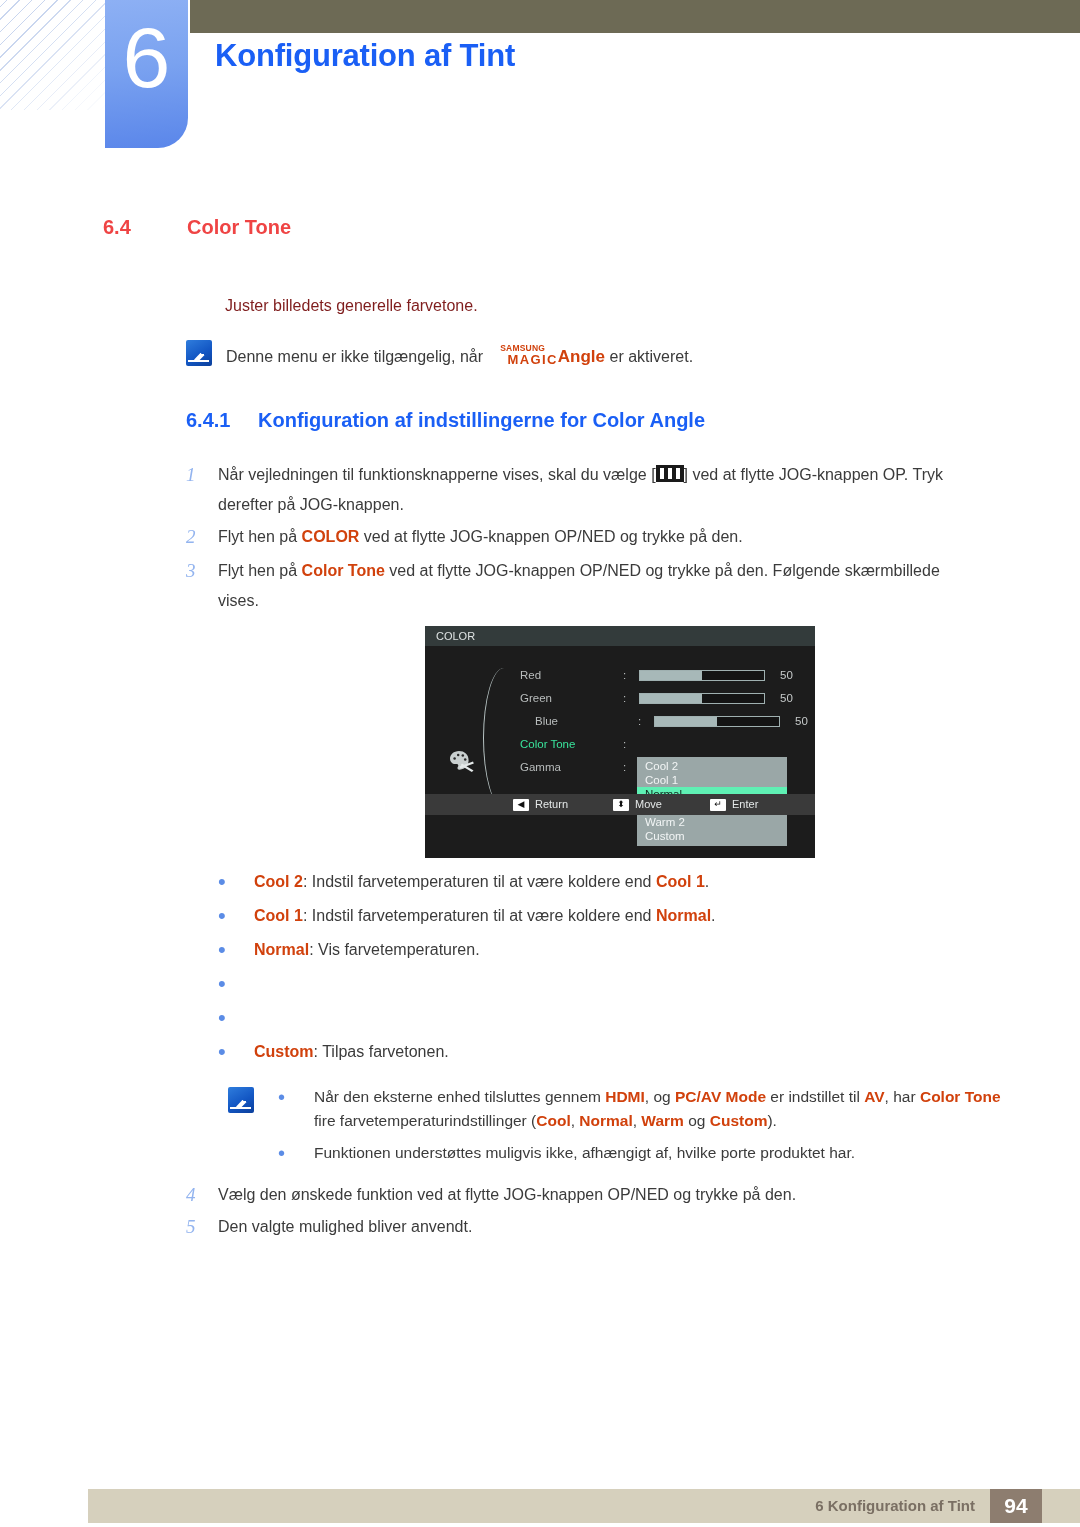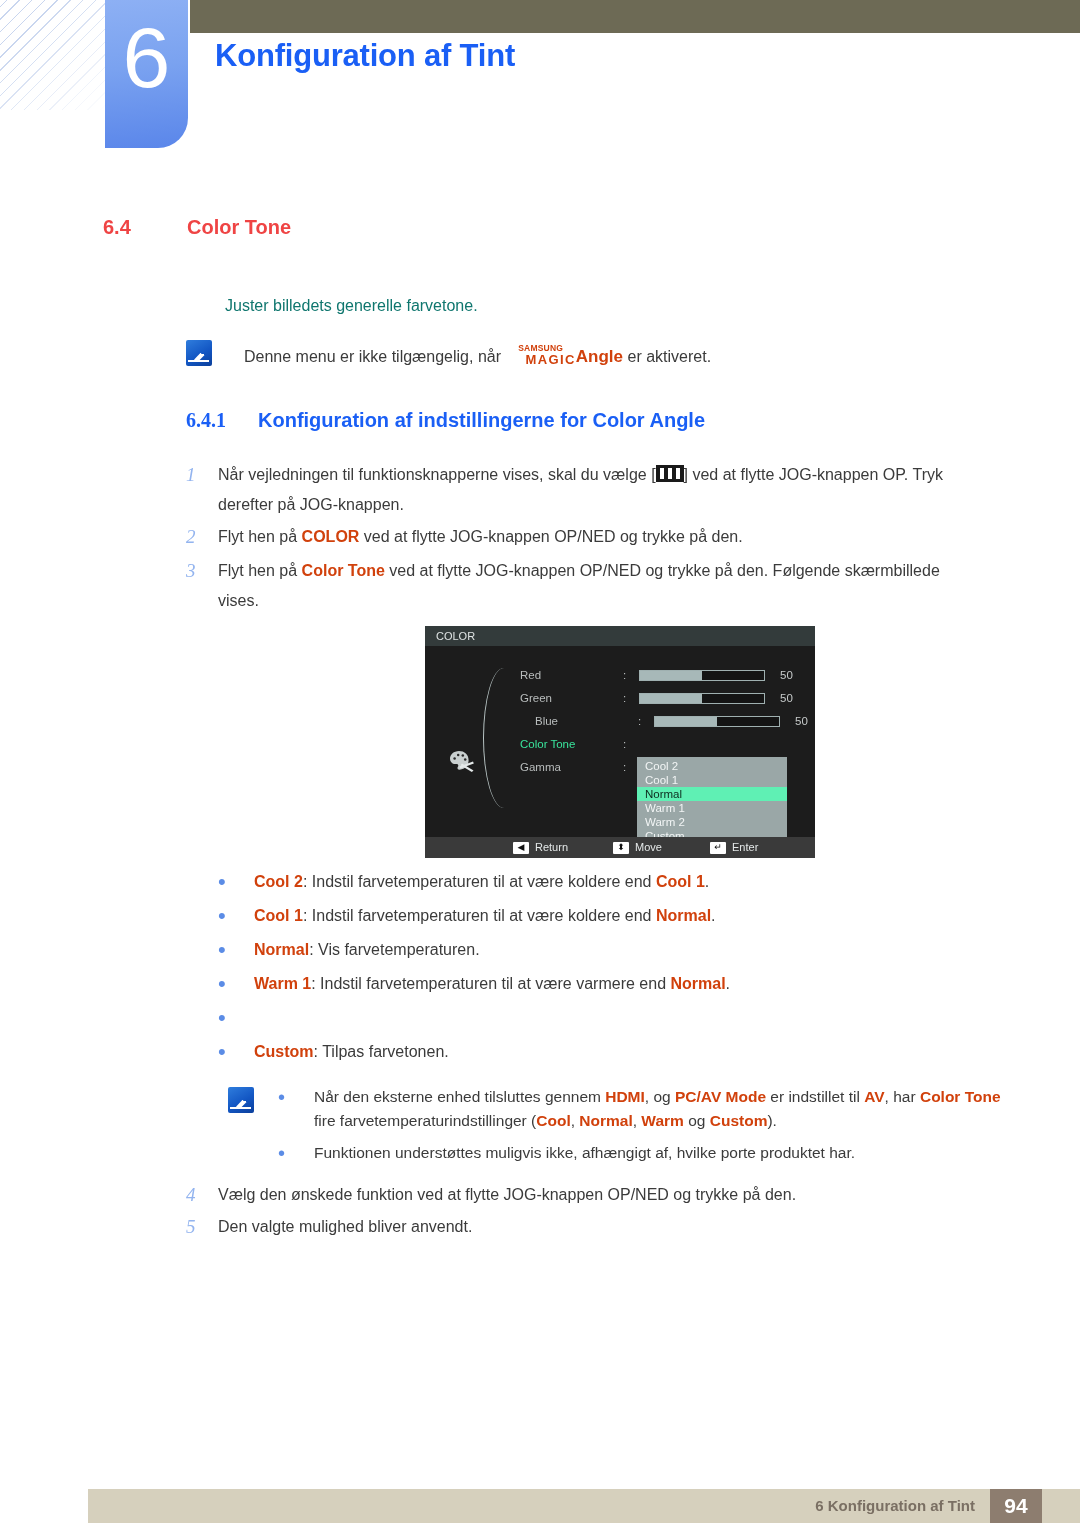--- a/index.html
+++ b/index.html
@@ -43,42 +43,42 @@
 
   
   .h2{
     position:absolute;left:103px;top:216px;
     color:#ef4444;font-size:20px;font-weight:bold;
   }
   .h2 .num{display:inline-block;width:84px;}
 
   .lead{
     position:absolute;left:225px;top:297px;
-    font-size:16px;color:#0f766e;text-align:right;
+    font-size:16px;color:#7f1d1d;text-align:right;
   }
 
   .note-icon{
     width:26px;height:26px;flex:0 0 26px;
     background:linear-gradient(150deg,#2f7ddd 0%,#1357c4 55%,#0b3f9b 100%);
     border-radius:2px;position:relative;overflow:hidden;
   }
   .note-icon:after{
     content:"";position:absolute;left:4px;top:5px;width:18px;height:16px;
     background:
       linear-gradient(200deg, rgba(255,255,255,0) 48%, #ffffff 49%, #ffffff 100%);
     clip-path:polygon(22% 92%, 92% 10%, 100% 40%, 48% 100%);
   }
   .note-icon:before{
     content:"";position:absolute;left:2px;bottom:4px;width:21px;height:2px;
     background:#ffffff;
   }
 
   .note1{
     position:absolute;left:186px;top:340px;
-    display:flex;align-items:flex-start;gap:32px;
+    display:flex;align-items:flex-start;gap:14px;
   }
   .note1 .txt{font-size:16px;color:#3b3b3b;padding-top:3px;white-space:nowrap;}
 
   .magic{
     display:inline-block;vertical-align:-1px;
     position:relative;top:1px;
   }
   .magic .ms{
     display:block;font-size:8.5px;line-height:8.5px;font-weight:bold;
     color:#d1410c;letter-spacing:0.2px;text-align:center;
@@ -86,21 +86,21 @@
   .magic .mg{
     display:block;font-size:13px;line-height:13px;font-weight:bold;
     color:#d1410c;letter-spacing:1.4px;text-align:center;margin-left:20px;
   }
   .angle{color:#d1410c;font-weight:bold;font-size:17px;}
 
   .h3{
     position:absolute;left:186px;top:409px;
     color:#1a5ff5;font-size:20px;font-weight:bold;
   }
-  .h3 .num{display:inline-block;width:72px;font-family:Liberation Serif, serif;}
+  .h3 .num{display:inline-block;width:72px;}
   .step{
     position:absolute;display:flex;gap:0;
     font-size:16px;color:#3b3b3b;line-height:30px;
   }
   .step .sn{
     width:32px;flex:0 0 32px;color:#93b4ef;font-size:19px;
     font-style:italic;font-family:"Liberation Serif", serif;
   }
   .step .sb{flex:1;}
   .o{color:#d1410c;font-weight:bold;}
@@ -120,21 +120,21 @@
   
   .osd{
     position:absolute;left:425px;top:626px;width:390px;height:232px;
     background:#1c1c1c;font-size:0;
   }
   .osd-title{
     height:20px;background:#333b3b;color:#dfe4e4;
     font-size:11px;line-height:20px;padding-left:11px;
     font-family:"Liberation Sans", sans-serif;
   }
-  .osd-body{position:relative;height:191px;}
+  .osd-body{position:relative;height:148px;}
   .arc{
     position:absolute;left:58px;top:22px;width:34px;height:140px;
     border-left:1.5px solid #b7c3c3;
     border-radius:60% 0 0 60%/50% 0 0 50%;
   }
   .palette{
     position:absolute;left:24px;top:104px;width:26px;height:22px;
   }
   .osd-rows{position:absolute;left:0;top:0;right:0;}
   .osd-row{
@@ -341,21 +341,20 @@
     <div class="bul" style="top: 904px; left: 218px; width: 760px;">
       <div class="dot">•</div>
       <div><span class="o">Cool 1</span><span>: Indstil farvetemperaturen til at være koldere end </span><span class="o">Normal</span><span>.</span></div>
     </div>
     <div class="bul" style="top: 938px; left: 218px; width: 760px;">
       <div class="dot">•</div>
       <div><span class="o">Normal</span><span>: Vis farvetemperaturen.</span></div>
     </div>
     <div class="bul" style="top: 972px; left: 218px; width: 760px;">
       <div class="dot">•</div>
-      <div><span class="o">Warm 1</span><span>: Indstil farvetemperaturen til at være varmere end </span><span class="o">Normal</span><span>.</span></div>
     </div>
     <div class="bul" style="top: 1006px; left: 218px; width: 760px;">
       <div class="dot">•</div>
     </div>
     <div class="bul" style="top: 1040px; left: 218px; width: 760px;">
       <div class="dot">•</div>
       <div><span class="o">Custom</span><span>: Tilpas farvetonen.</span></div>
     </div>
   </div>
 

